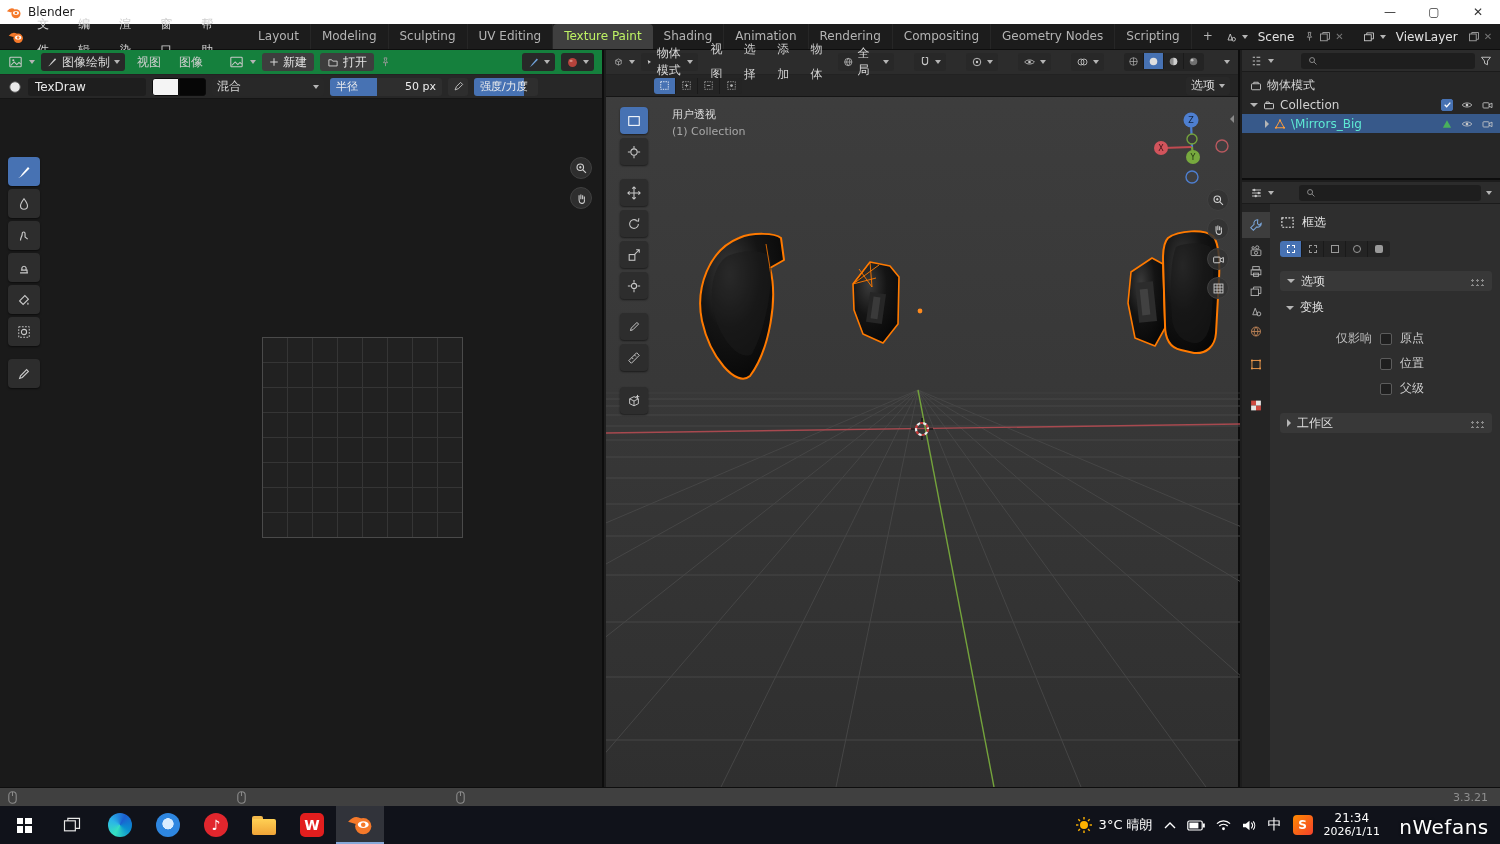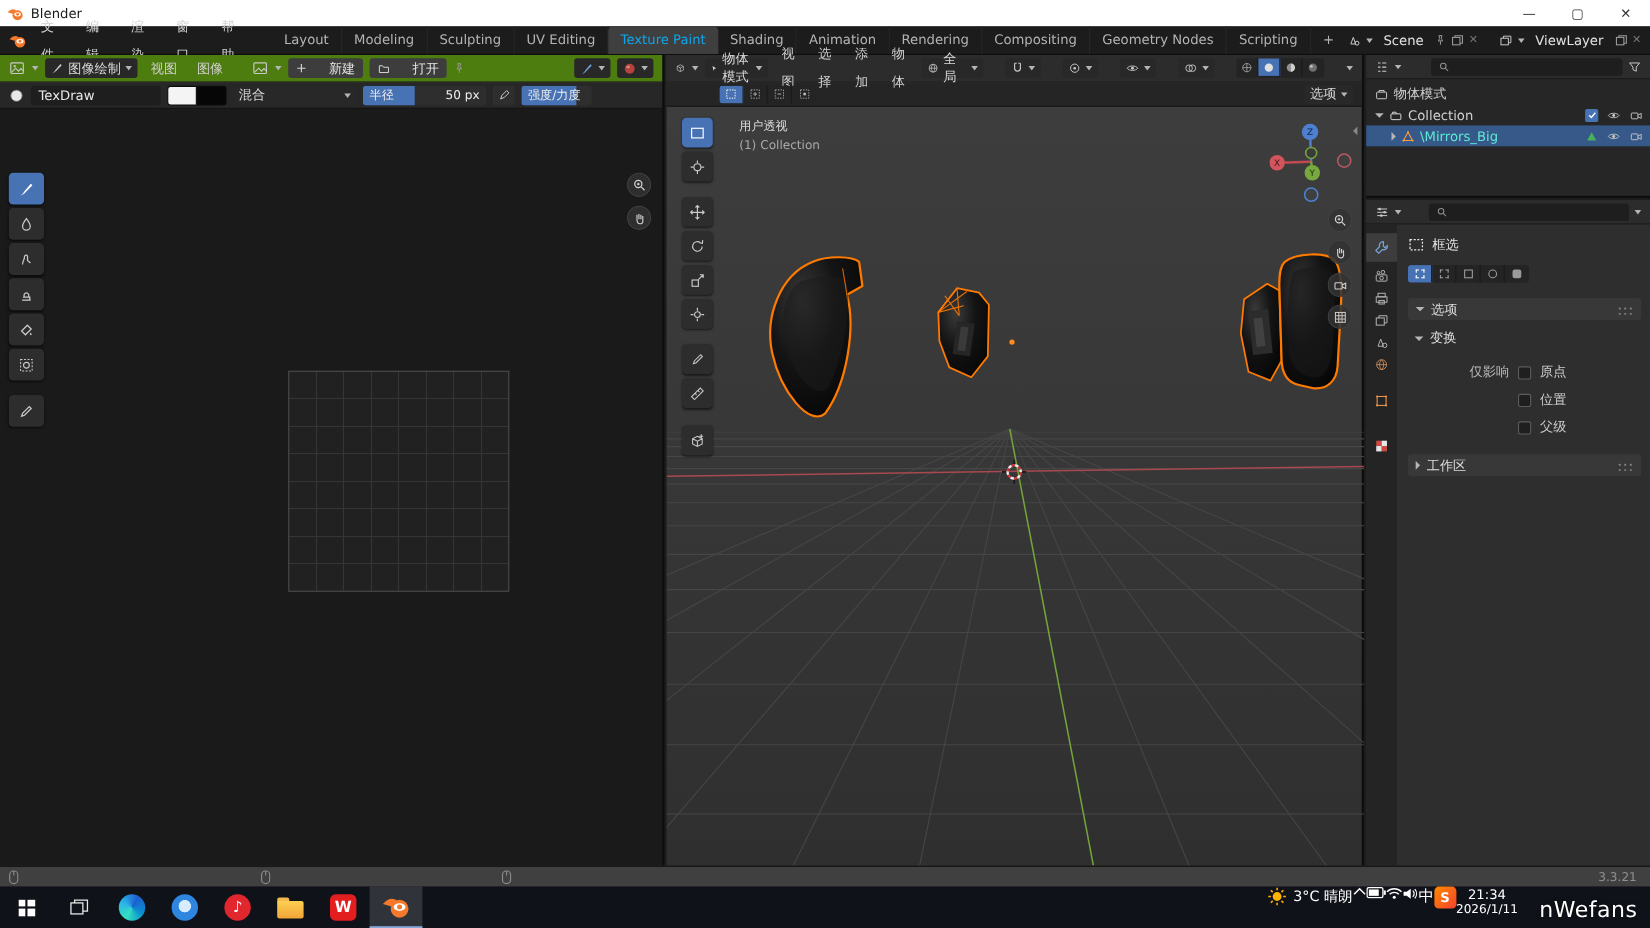--- a/index.html
+++ b/index.html
@@ -8,33 +8,33 @@
     font-family:"DejaVu Sans","Liberation Sans",sans-serif;font-size:12px;color:#d0d0d0;background:#1d1d1d}
   .ab{position:absolute}
   .flex{display:flex;align-items:center}
   
   .titlebar{position:absolute;left:0;top:0;right:0;height:24px;background:#ffffff;color:#1a1a1a;display:flex;align-items:center;padding-left:6px;gap:6px}
   .tb-btn{width:44px;height:24px;display:flex;align-items:center;justify-content:center;color:#333;font-size:12px}
   
   .menubar{position:absolute;left:0;top:24px;right:0;height:26px;background:#1c1c1c;border-bottom:1px solid #0e0e0e;display:flex;align-items:center;padding:0 4px}
   .menu-item{padding:0 9px;line-height:26px;color:#cfcfcf;cursor:default}
   .ws-tab{padding:0 11px;line-height:25px;color:#b4b4b4;border-right:1px solid #262626;white-space:nowrap}
-  .ws-tab.active{background:#3f3f3f;color:#0ea5e9;border-radius:4px 4px 0 0;border-right:none}
+  .ws-tab.active{background:#3f3f3f;color:#bef264;border-radius:4px 4px 0 0;border-right:none}
   
   .dd{display:flex;align-items:center;gap:4px;background:#282828;border-radius:3px;height:18px;padding:0 5px;color:#d8d8d8}
-  .btn{display:flex;align-items:center;gap:20px;background:#3d3d3d;border-radius:3px;height:18px;padding:0 7px;color:#e4e4e4}
+  .btn{display:flex;align-items:center;gap:4px;background:#3d3d3d;border-radius:3px;height:18px;padding:0 7px;color:#e4e4e4}
   .field{background:#1e1e1e;border-radius:3px;height:18px;padding:0 7px;color:#e8e8e8;display:flex;align-items:center}
   .chev{width:0;height:0;border-left:3.5px solid transparent;border-right:3.5px solid transparent;border-top:4px solid #b5b5b5}
   .tri-r{width:0;height:0;border-top:4px solid transparent;border-bottom:4px solid transparent;border-left:4.5px solid #b5b5b5}
   .tri-d{width:0;height:0;border-left:4px solid transparent;border-right:4px solid transparent;border-top:4.5px solid #b5b5b5}
   .tri-l{width:0;height:0;border-top:4px solid transparent;border-bottom:4px solid transparent;border-right:4.5px solid #8a8a8a}
   .slider{position:relative;height:18px;background:#2e2e2e;border-radius:3px;overflow:hidden;color:#eee;font-size:11px}
   .slider .fill{position:absolute;left:0;top:0;bottom:0;background:#4772b3}
   .slider .lab{position:relative;z-index:1;display:flex;align-items:center;height:100%;padding:0 6px;justify-content:space-between;gap:6px}
-  .hdr{background:#4d7c0f;display:flex;align-items:center;gap:6px;padding:0 8px}
+  .hdr{background:#15803d;display:flex;align-items:center;gap:6px;padding:0 8px}
   .swatch{width:27px;height:18px;border:1px solid #0b0b0b}
   .tool-btn{width:32px;height:29px;background:#2d2d2d;border-radius:4px;display:flex;align-items:center;justify-content:center;box-shadow:0 1px 2px rgba(0,0,0,.55)}
   .tool-btn.active{background:#4772b3}
   .vtool-btn{width:28px;height:27px;background:#2d2d2d;border-radius:4px;display:flex;align-items:center;justify-content:center;box-shadow:0 1px 2px rgba(0,0,0,.55)}
   .vtool-btn.active{background:#4772b3}
   .navball{width:22px;height:22px;border-radius:50%;background:rgba(50,50,50,.85);border:1px solid #404040;display:flex;align-items:center;justify-content:center}
   .seg{display:flex;background:#242424;border-radius:3px;overflow:hidden}
   .seg > div{width:22px;height:16px;display:flex;align-items:center;justify-content:center;border-right:1px solid #1a1a1a}
   .seg > div.active{background:#4772b3}
   .panel-hdr{height:20px;background:#383838;border-radius:3px;display:flex;align-items:center;gap:6px;padding:0 7px;color:#dedede}
@@ -44,21 +44,21 @@
   .row19{height:19px;display:flex;align-items:center;gap:5px;padding-left:8px}
   
   .taskbar{position:absolute;left:0;top:806px;right:0;height:38px;background:#10121a;display:flex;align-items:stretch;color:#fff}
   .tb-ic{width:48px;display:flex;align-items:center;justify-content:center}
   .winlogo{width:15px;height:15px;display:grid;grid-template-columns:1fr 1fr;grid-template-rows:1fr 1fr;gap:2px}
   .winlogo div{background:#fff}
   .tsearch{width:282px;background:#ffffff;display:flex;align-items:center;gap:8px;padding:0 10px;color:#444}
   .tsearch input{border:none;outline:none;background:transparent;font:13px "DejaVu Sans","Liberation Sans",sans-serif;color:#333;width:150px}
   .appbtn{width:48px;display:flex;align-items:center;justify-content:center;position:relative}
   .appbtn.running{background:rgba(255,255,255,.14);border-bottom:2px solid #86a8d8}
-  .tray{margin-left:auto;display:flex;align-items:flex-start;padding-right:120px}
+  .tray{margin-left:auto;display:flex;align-items:center;gap:11px;padding-right:120px}
   .clock{font-size:12px;line-height:14px;text-align:center;color:#fff}
   .wm{position:absolute;right:2px;top:9px;width:108px;text-align:center;font-size:20px;color:#ffffff;letter-spacing:.5px;text-shadow:0 0 3px rgba(0,0,0,.6)}
   svg{display:block}
 </style>
 </head>
 <body>
 
 <div id="screen">
 
   <div class="titlebar">

